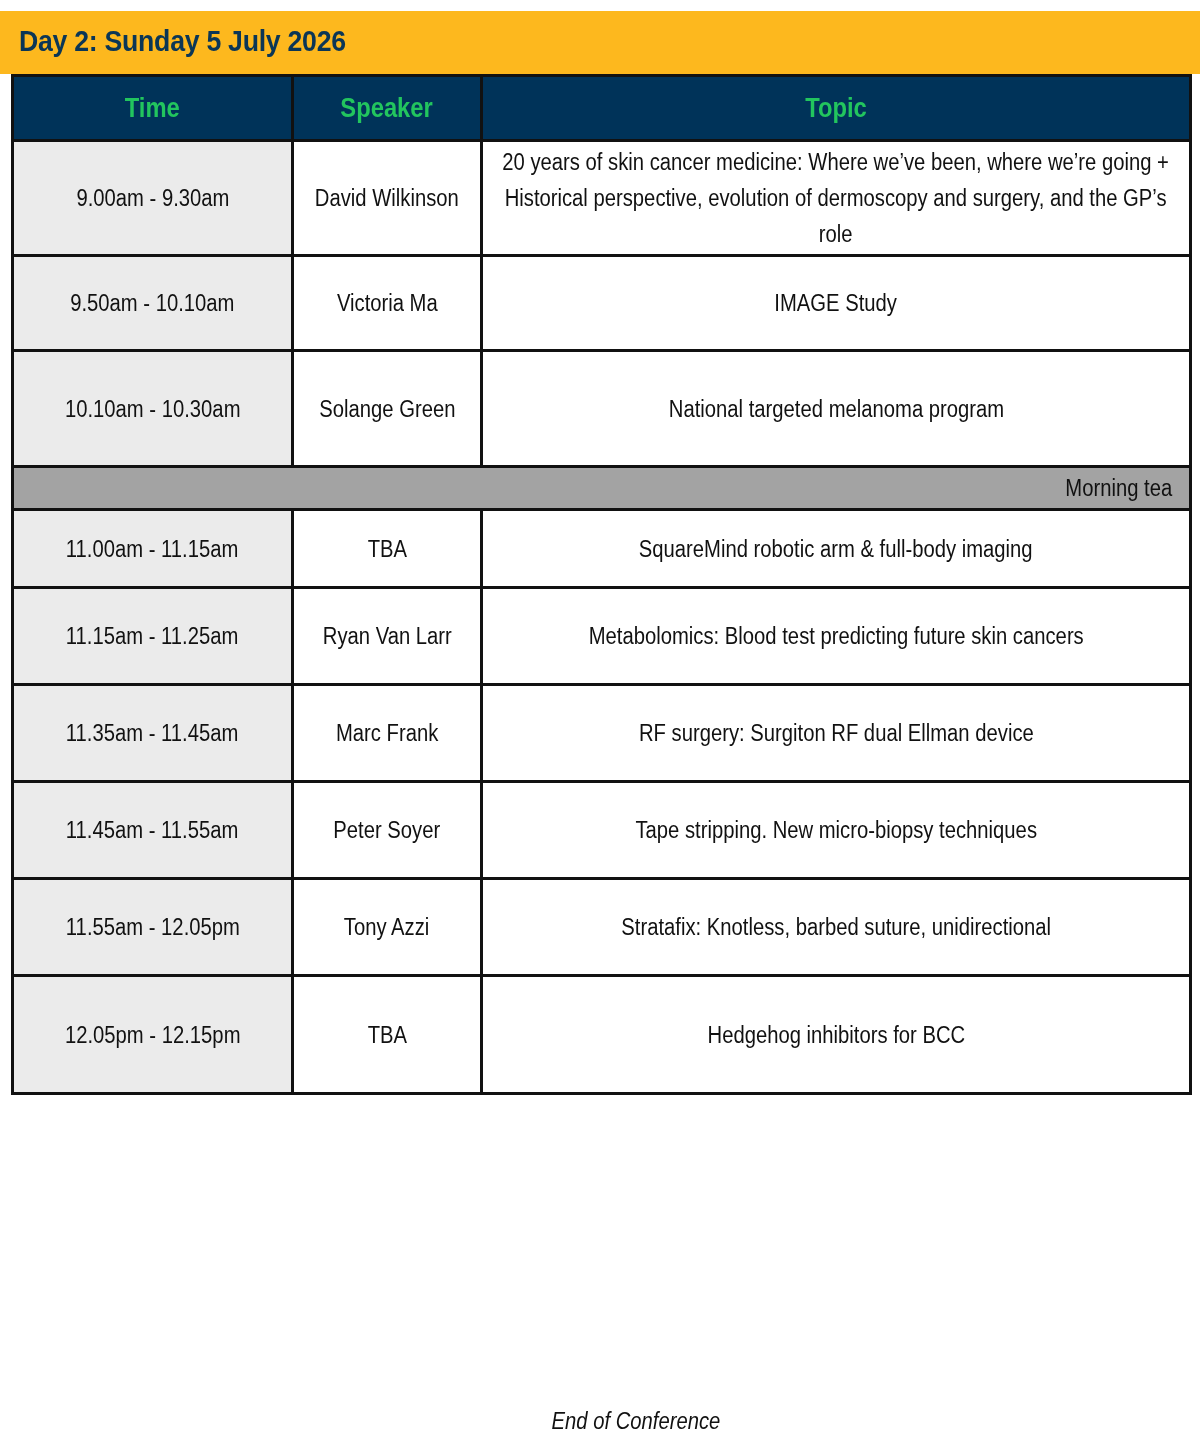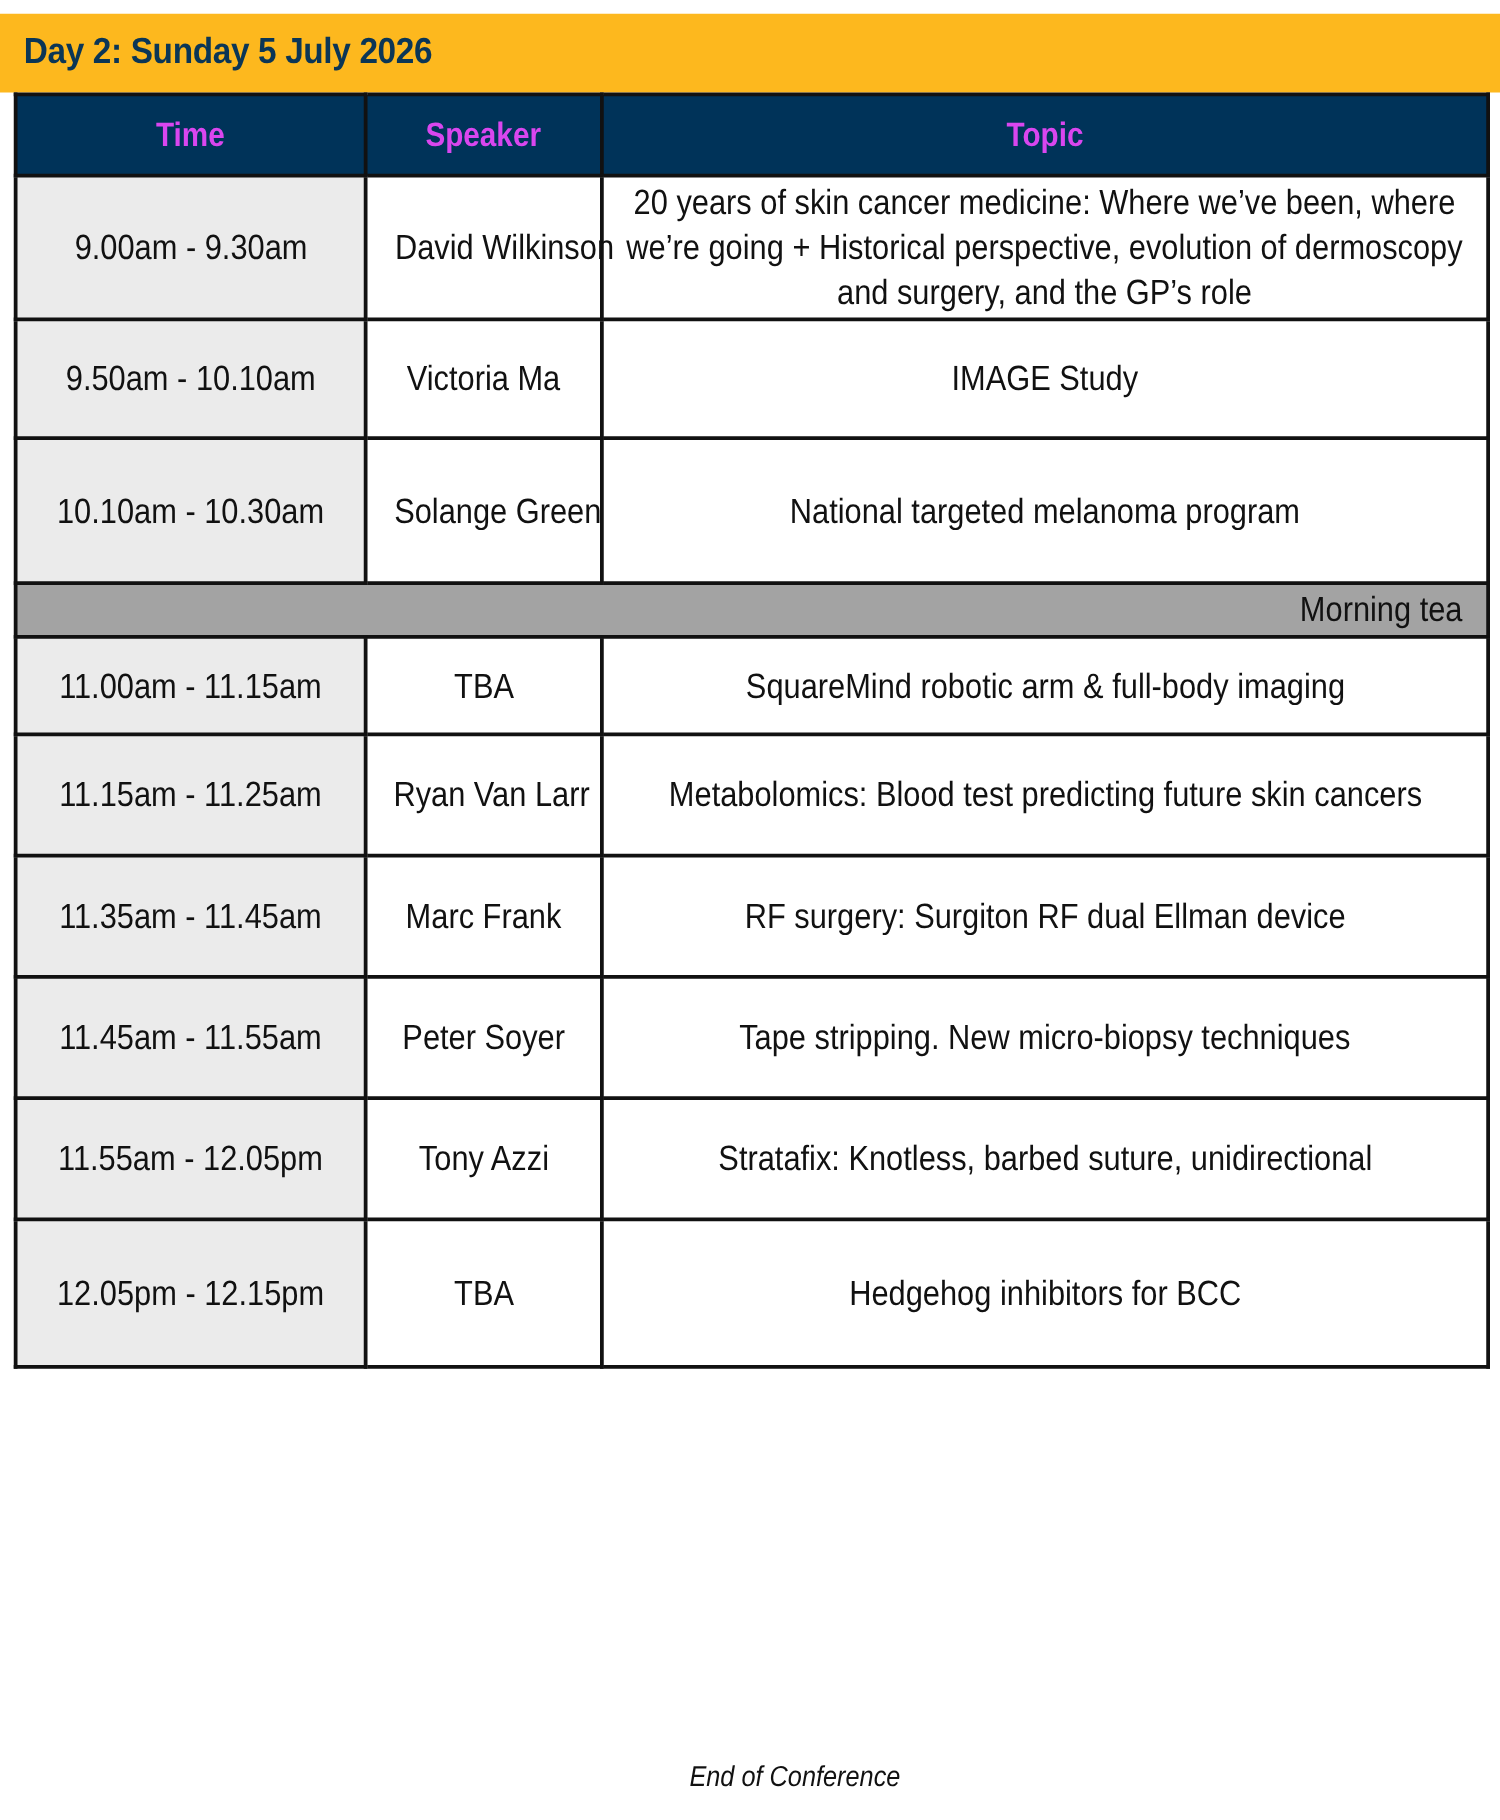--- a/index.html
+++ b/index.html
@@ -1,21 +1,21 @@
 <!DOCTYPE html>
 <html><head>
 <meta charset="utf-8">
 <style>
   html, body { margin: 0; padding: 0; background: #ffffff; }
   body { width: 1200px; height: 1456px; position: relative; font-family: "Liberation Sans", sans-serif; overflow: hidden; }
   .banner { position: absolute; left: 0; top: 0; width: 1200px; height: 63px; background: #fdb81e; margin-top: 11px; }
   .banner-title { position: absolute; left: 19px; top: 14px; font-size: 29px; font-weight: bold; color: #0b3656; letter-spacing: -0.3px; transform: scaleX(0.92); transform-origin: left center; white-space: nowrap; }
   table.sched { position: absolute; left: 11px; top: 74px; width: 1178px; border-collapse: collapse; table-layout: fixed; }
-  table.sched td, table.sched th { border: 3px solid #111111; text-align: center; vertical-align: middle; padding: 0 10px; font-size: 28px; color: #111111; line-height: 36px; }
-  table.sched th { background: #003359; color: #d946ef; font-weight: bold; font-size: 27px; height: 62px; }
+  table.sched td, table.sched th { border: 3px solid #111111; text-align: center; vertical-align: middle; padding: 0 10px; font-size: 23px; color: #111111; line-height: 36px; }
+  table.sched th { background: #003359; color: #22c55e; font-weight: bold; font-size: 27px; height: 62px; }
   table.sched td.time { background: #ebebeb; }
   table.sched td.break { background: #a3a3a3; height: 40px; line-height: 40px; border-top: 3px solid #111; text-align: right; }
   .cond { display: inline-block; transform: scaleX(0.88); transform-origin: center center; white-space: nowrap; }
   .cond-wrap { display: inline-block; transform: scaleX(0.88); transform-origin: center center; width: 113%; margin-left: -6.5%; }
   .footer { position: absolute; left: 0; top: 1408px; width: 1200px; text-align: center; font-size: 23px; font-style: italic; color: #111111; padding-left: 36px; }
   .footer span { display: inline-block; transform: scaleX(0.88); }
 </style>
 </head>
 <body>
 

